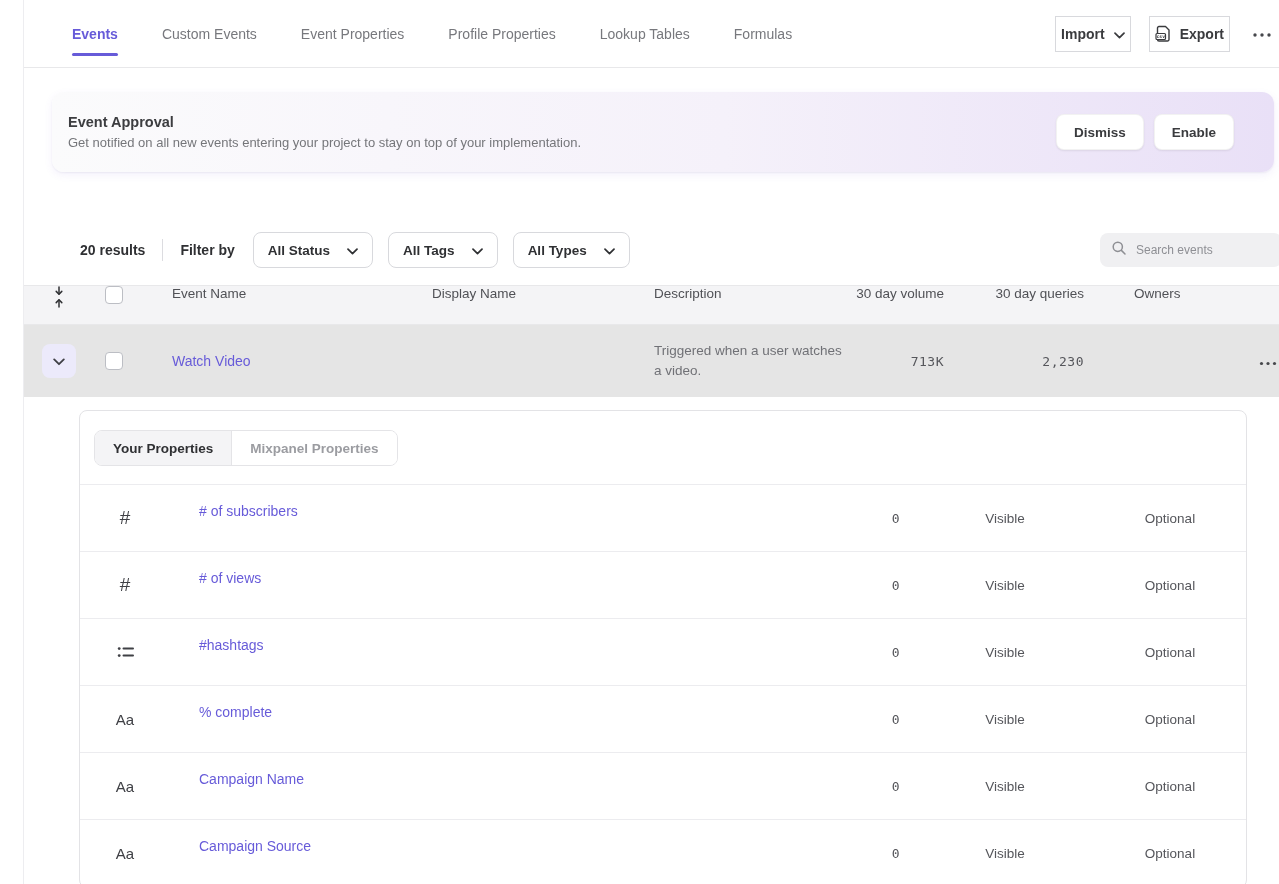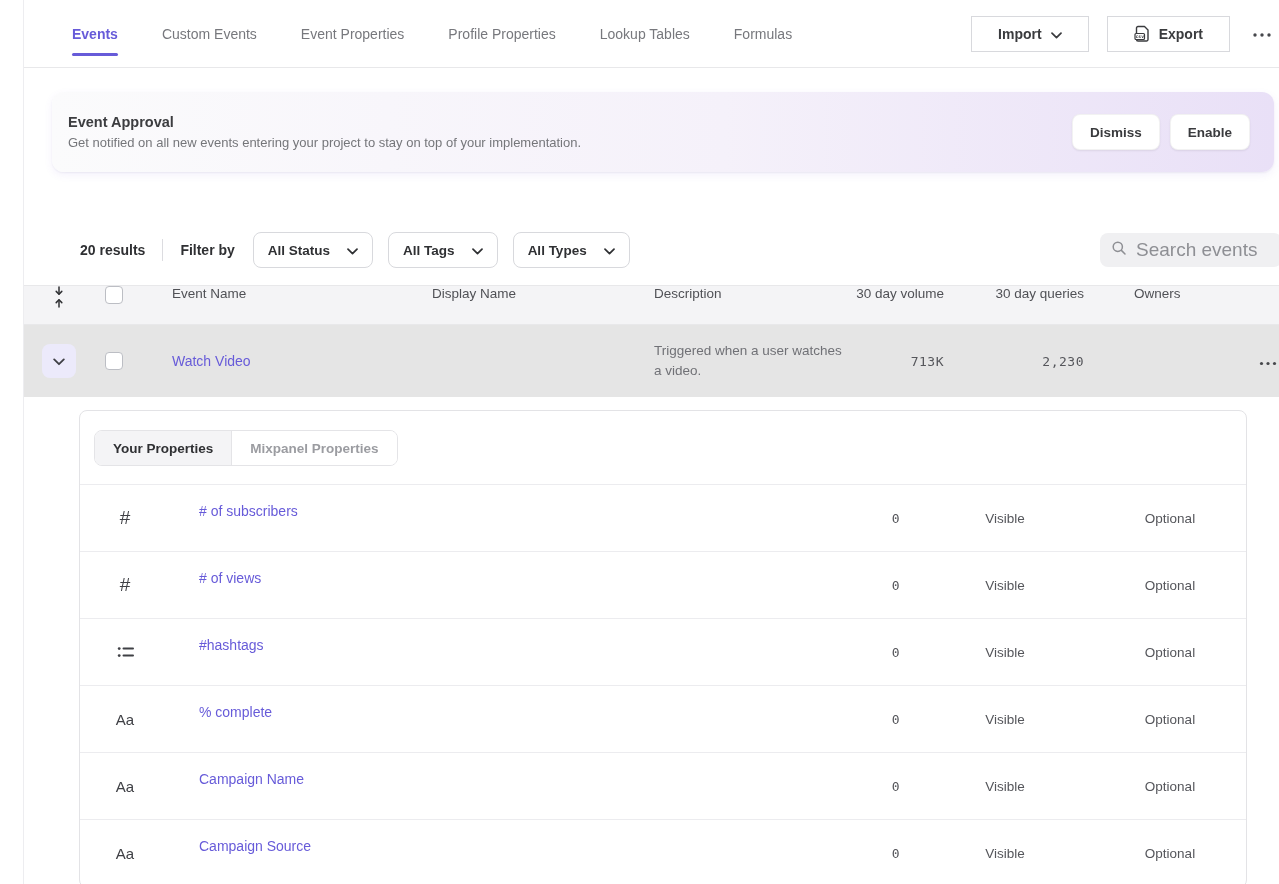--- a/index.html
+++ b/index.html
@@ -12,30 +12,30 @@
   
   .topbar { height:68px; display:flex; align-items:center; border-bottom:1px solid #e8e8ea;
     padding:0 26px 0 48px; background:#fff; position:relative; border-top-left-radius:10px; }
   .tabs { display:flex; align-items:center; height:100%; }
   .tab { position:relative; height:100%; display:flex; align-items:center; margin-right:44px;
     font-size:14px; color:#77787d; cursor:pointer; white-space:nowrap; }
   .tab.active { color:#675bd9; font-weight:700; }
   .tab.active::after { content:""; position:absolute; left:0; right:0; bottom:11px;
     height:3px; border-radius:2px; background:#675bd9; }
   .topbar-actions { margin-left:auto; display:flex; align-items:center; }
-  .btn-outline { display:flex; align-items:center; height:36px; padding:0 26px;
+  .btn-outline { display:flex; align-items:center; height:36px; padding:0 5px;
     border:1px solid #d8d9dd; border-radius:0; background:#fff; font-size:14px;
     font-weight:600; color:#3a3b3e; cursor:pointer; font-family:inherit; }
   .btn-outline .chev { margin-left:9px; }
   .btn-outline + .btn-outline { margin-left:18px;justify-content:center; }
   .more-btn { margin-left:18px; background:none; border:none; cursor:pointer; padding:6px 4px; display:flex; }
 
   
   .banner { margin:24px 28px 0; height:80px; border-radius:12px; display:flex; align-items:center;
-    padding:0 24px 0 16px;
+    padding:0 40px 0 16px;
     background:linear-gradient(90deg,#fbfbfc 0%, #f5f1fa 55%, #e9e0f7 100%);
     box-shadow:0 1px 2px rgba(40,30,80,.06), 0 3px 8px rgba(110,80,220,.08); }
   .banner-text { }
   .banner-title { font-size:14.5px; font-weight:700; color:#3c3d40; }
   .banner-desc { font-size:13px; color:#75767a; margin-top:5px; }
   .banner-actions { margin-left:auto; display:flex; }
   .btn-white { height:36px; padding:0 17px; border:1px solid rgba(0,0,0,.05); border-radius:8px;
     background:#fff; font-size:13.5px; font-weight:600; color:#3a3b3e; cursor:pointer;
     box-shadow:0 1px 2px rgba(0,0,0,.08); font-family:inherit; }
   .btn-white + .btn-white { margin-left:10px; }
@@ -45,21 +45,21 @@
   .results { font-size:14px; font-weight:600; color:#2f3033; }
   .vdiv { width:1px; height:22px; background:#dcdce0; margin:0 17px; }
   .filter-by { font-size:14px; font-weight:600; color:#2f3033; margin-right:18px; }
   .dropdown { display:flex; align-items:center; height:36px; padding:0 14px; margin-right:15px;
     border:1px solid #d8d9dd; border-radius:8px; background:#fff; font-size:13.5px;
     font-weight:600; color:#2f3033; cursor:pointer; font-family:inherit;gap:8px; }
   .dropdown .chev { margin-left:9px; }
   .search-box { margin-left:auto; width:182px; height:34px; background:#f0f0f2; border-radius:8px;
     display:flex; align-items:center; padding:0 11px; }
   .search-box input { border:none; background:transparent; outline:none; margin-left:9px;
-    font-size:19px; color:#3a3b3e; width:130px; font-family:inherit; }
+    font-size:12px; color:#3a3b3e; width:130px; font-family:inherit; }
   .search-box input::placeholder { color:#8e8f94; }
 
   
   .tbl-header { margin-top:17px; height:40px; background:#f4f4f6; border-top:1px solid #e8e8ea;
     border-bottom:1px solid #e8e8ea; display:flex; align-items:flex-start; font-size:13.5px; color:#505156; }
   .ev-row { height:72px; display:flex; align-items:center; background:#e5e5e5; }
   .col-rail { width:70px; display:flex; justify-content:center; flex-shrink:0; }
   .col-check { width:78px; padding-left:11px; flex-shrink:0; }
   .col-name { width:260px; flex-shrink:0; }
   .col-display { width:222px; flex-shrink:0; }

